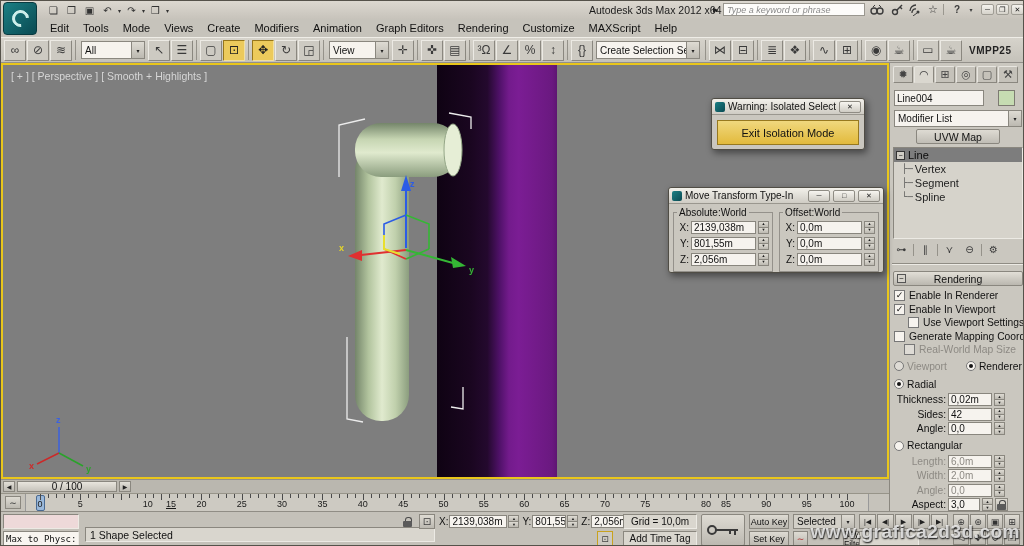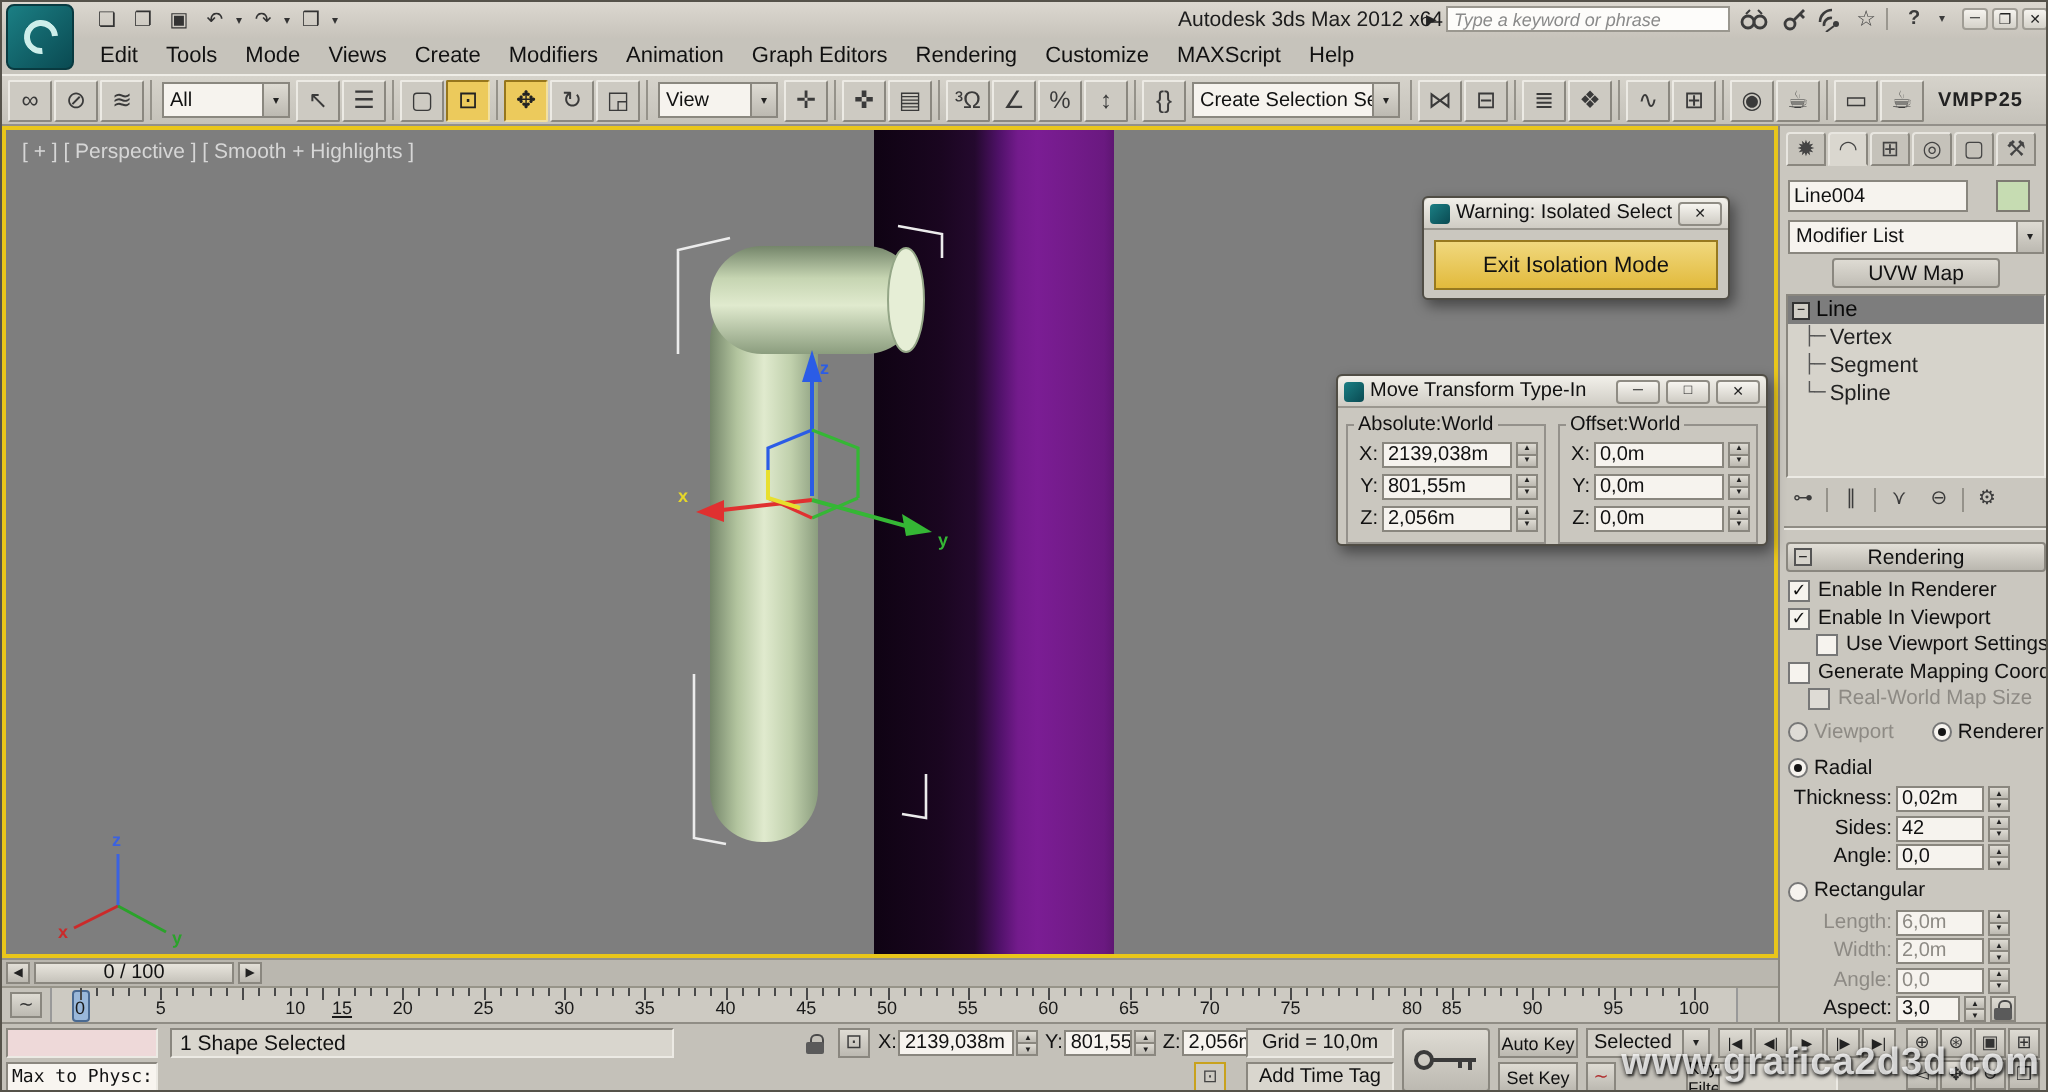--- a/index.html
+++ b/index.html
@@ -137,21 +137,21 @@
   .tlab2{position:absolute;top:5px;transform:translateX(-50%);font-size:9px;color:#1a1a1a}
   #thandle{position:absolute;left:10px;top:1px;width:9px;height:16px;background:#9ab8da;border:1px solid #4a6a92;border-radius:2px}
   
   #statusbar{position:absolute;left:0;top:510px;width:1024px;height:36px;background:#c4c1b9;border-top:1px solid #908d85}
   .sunk{background:#d9d6ce;border:1px solid;border-color:#8a877f #eceae4 #eceae4 #8a877f}
   .raised{background:linear-gradient(#dedbd3,#bcb9b1);border:1px solid #8a877f}
   #mcrpink{position:absolute;left:2px;top:2px;width:76px;height:15px;background:#eed9d9;border:1px solid;border-color:#8a877f #eceae4 #eceae4 #8a877f}
   #mcrout{position:absolute;left:2px;top:19px;width:76px;height:15px;background:#f8f5f0;border:1px solid;
           border-color:#8a877f #eceae4 #eceae4 #8a877f;font-family:"DejaVu Sans Mono",monospace;font-size:9px;
           display:flex;align-items:center;padding:0 2px;white-space:nowrap;overflow:hidden}
-  #selstatus{position:absolute;left:84px;top:2px;width:252px;height:15px;display:flex;align-items:center;padding:0 4px;font-size:10.5px}
+  #selstatus{position:absolute;left:84px;top:15px;width:350px;height:15px;display:flex;align-items:center;padding:0 4px;font-size:10.5px}
   #prompt{position:absolute;left:84px;top:19px;width:500px;height:15px;display:flex;align-items:center;padding:0 4px;font-size:10.5px}
   #lockbtn2{position:absolute;left:398px;top:2px;width:16px;height:15px;display:flex;align-items:center;justify-content:center}
   #absoff{position:absolute;left:418px;top:2px;width:16px;height:15px;font-size:10px;display:flex;align-items:center;justify-content:center;color:#3c3c3c}
   #coords{position:absolute;left:436px;top:2px;height:15px;display:flex;align-items:center;gap:1px}
   .slab{font-size:10px;margin-left:2px}
   #gridbox{position:absolute;left:622px;top:2px;width:74px;height:15px;font-size:10px;display:flex;align-items:center;justify-content:center}
   #ttoggle{position:absolute;left:596px;top:19px;width:16px;height:15px;border:1px solid #c8a21e;background:#cdcac2;
            display:flex;align-items:center;justify-content:center;font-size:9px;color:#444}
   #timetag{position:absolute;left:622px;top:19px;width:74px;height:15px;font-size:10px;display:flex;align-items:center;justify-content:center}
   #keybtn{position:absolute;left:700px;top:2px;width:44px;height:32px;border-radius:2px;display:flex;align-items:center;justify-content:center}

